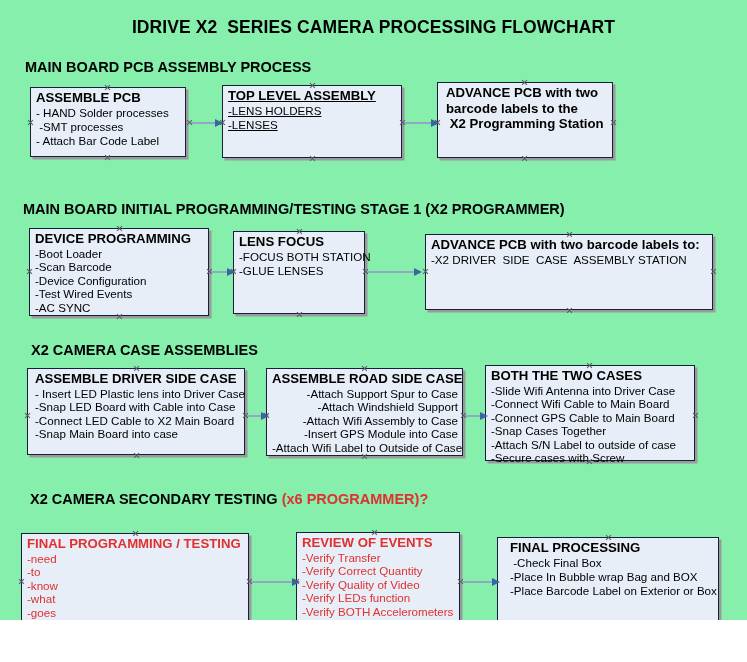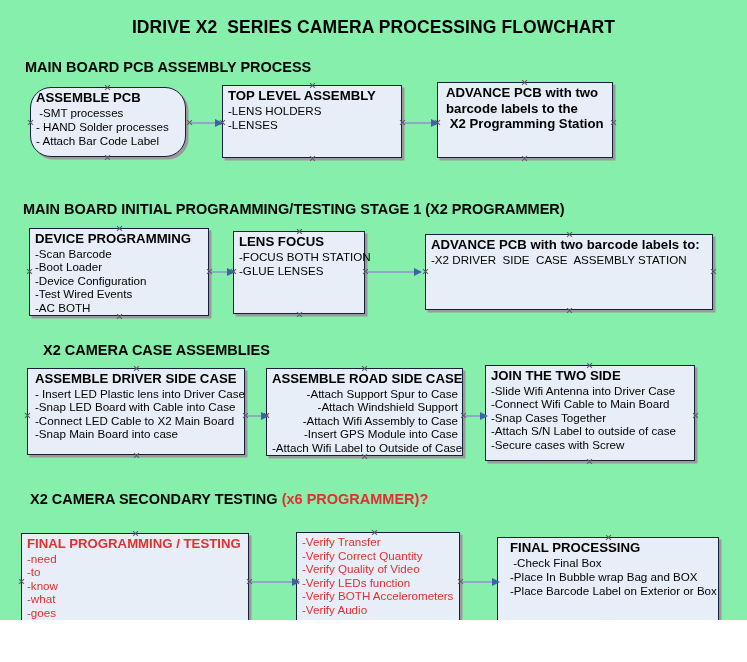--- a/index.html
+++ b/index.html
@@ -118,34 +118,34 @@
 </style>
 </head>
 <body>
 
 <div id="canvas">
 
   <div class="doc-title">IDRIVE X2  SERIES CAMERA PROCESSING FLOWCHART</div>
 
   <div class="section-head" style="left:25px; top:59px;">MAIN BOARD PCB ASSEMBLY PROCESS</div>
 
-  <div class="node" style="left:30px; top:87px; width:156px; height:70px;border-radius:21px;">
+  <div class="node" style="left:30px; top:87px; width:156px; height:70px;">
     <span class="title">ASSEMBLE PCB</span>
+    <span class="line">- HAND Solder processes</span>
     <span class="line"> -SMT processes</span>
-    <span class="line">- HAND Solder processes</span>
     <span class="line">- Attach Bar Code Label</span>
   </div>
   <div class="hx" style="left:104px; top:84px;"></div>
   <div class="hx" style="left:104px; top:154px;"></div>
   <div class="hx" style="left:27px;  top:119px;"></div>
 
   <div class="conn" style="left:190px; top:122px; width:26px;"></div>
   <div class="hx" style="left:186px; top:119px;"></div>
 
-  <div class="node" style="left:222px; top:85px; width:180px; height:73px;">
+  <div class="node" style="left:222px; top:85px; width:180px; height:73px;text-decoration:underline;">
     <span class="title">TOP LEVEL ASSEMBLY</span>
     <span class="line">-LENS HOLDERS</span>
     <span class="line">-LENSES</span>
   </div>
   <div class="hx" style="left:309px; top:82px;"></div>
   <div class="hx" style="left:309px; top:155px;"></div>
   <div class="hx" style="left:219px; top:119px;"></div>
   <div class="hx" style="left:399px; top:119px;"></div>
 
   <div class="conn" style="left:404px; top:122px; width:28px;"></div>
@@ -157,25 +157,25 @@
   </div>
   <div class="hx" style="left:521px; top:79px;"></div>
   <div class="hx" style="left:521px; top:155px;"></div>
   <div class="hx" style="left:434px; top:119px;"></div>
   <div class="hx" style="left:610px; top:119px;"></div>
 
   <div class="section-head" style="left:23px; top:201px;">MAIN BOARD INITIAL PROGRAMMING/TESTING STAGE 1 (X2 PROGRAMMER)</div>
 
   <div class="node tight" style="left:29px; top:228px; width:180px; height:88px;">
     <span class="title">DEVICE PROGRAMMING</span>
+    <span class="line">-Boot Loader</span>
     <span class="line">-Scan Barcode</span>
-    <span class="line">-Boot Loader</span>
     <span class="line">-Device Configuration</span>
     <span class="line">-Test Wired Events</span>
-    <span class="line">-AC BOTH</span>
+    <span class="line">-AC SYNC</span>
   </div>
   <div class="hx" style="left:116px; top:225px;"></div>
   <div class="hx" style="left:116px; top:313px;"></div>
   <div class="hx" style="left:26px;  top:268px;"></div>
   <div class="hx" style="left:206px; top:268px;"></div>
 
   <div class="conn" style="left:211px; top:271px; width:17px;"></div>
 
   <div class="node" style="left:233px; top:231px; width:132px; height:83px;">
     <span class="title">LENS FOCUS</span>
@@ -191,21 +191,21 @@
 
   <div class="node" style="left:425px; top:234px; width:288px; height:76px;">
     <span class="title">ADVANCE PCB with two barcode labels to:</span>
     <span class="line">-X2 DRIVER  SIDE  CASE  ASSEMBLY STATION</span>
   </div>
   <div class="hx" style="left:566px; top:231px;"></div>
   <div class="hx" style="left:566px; top:307px;"></div>
   <div class="hx" style="left:422px; top:268px;"></div>
   <div class="hx" style="left:710px; top:268px;"></div>
 
-  <div class="section-head" style="left:31px; top:342px;margin-left:12px;">X2 CAMERA CASE ASSEMBLIES</div>
+  <div class="section-head" style="left:31px; top:342px;">X2 CAMERA CASE ASSEMBLIES</div>
 
   <div class="node tight" style="left:27px; top:368px; width:218px; height:87px;padding-left:7px;">
     <span class="title">ASSEMBLE DRIVER SIDE CASE</span>
     <span class="line">- Insert LED Plastic lens into Driver Case</span>
     <span class="line">-Snap LED Board with Cable into Case</span>
     <span class="line">-Connect LED Cable to X2 Main Board</span>
     <span class="line">-Snap Main Board into case</span>
   </div>
   <div class="hx" style="left:133px; top:365px;"></div>
   <div class="hx" style="left:133px; top:452px;"></div>
@@ -223,23 +223,24 @@
     <span class="line">-Attach Wifi Label to Outside of Case</span>
   </div>
   <div class="hx" style="left:361px; top:365px;"></div>
   <div class="hx" style="left:361px; top:453px;"></div>
   <div class="hx" style="left:263px; top:412px;"></div>
   <div class="hx" style="left:460px; top:412px;"></div>
 
   <div class="conn" style="left:465px; top:415px; width:16px;"></div>
 
   <div class="node tight" style="left:485px; top:365px; width:210px; height:96px;">
-    <span class="title">JOIN THE TWO SIDE</span>
+    <span class="title">BOTH THE TWO CASES</span>
     <span class="line">-Slide Wifi Antenna into Driver Case</span>
     <span class="line">-Connect Wifi Cable to Main Board</span>
+    <span class="line">-Connect GPS Cable to Main Board</span>
     <span class="line">-Snap Cases Together</span>
     <span class="line">-Attach S/N Label to outside of case</span>
     <span class="line">-Secure cases with Screw</span>
   </div>
   <div class="hx" style="left:586px; top:362px;"></div>
   <div class="hx" style="left:586px; top:458px;"></div>
   <div class="hx" style="left:692px; top:412px;"></div>
 
   <div class="section-head" style="left:30px; top:491px;text-align:right;"><span>X2 CAMERA SECONDARY TESTING </span><span class="redpart">(x6 PROGRAMMER)?</span></div>
 
@@ -253,20 +254,21 @@
     <span class="line">-here</span>
   </div>
   <div class="hx" style="left:132px; top:530px;"></div>
   <div class="hx" style="left:132px; top:628px;"></div>
   <div class="hx" style="left:18px;  top:578px;"></div>
   <div class="hx" style="left:246px; top:578px;"></div>
 
   <div class="conn" style="left:251px; top:581px; width:42px;"></div>
 
   <div class="node red tight" style="left:296px; top:532px; width:164px; height:99px;">
+    <span class="title">REVIEW OF EVENTS</span>
     <span class="line">-Verify Transfer</span>
     <span class="line">-Verify Correct Quantity</span>
     <span class="line">-Verify Quality of Video</span>
     <span class="line">-Verify LEDs function</span>
     <span class="line">-Verify BOTH Accelerometers</span>
     <span class="line">-Verify Audio</span>
     <span class="line overflow">-Test of accessory ports?</span>
   </div>
   <div class="hx" style="left:371px; top:529px;"></div>
   <div class="hx" style="left:371px; top:628px;"></div>

